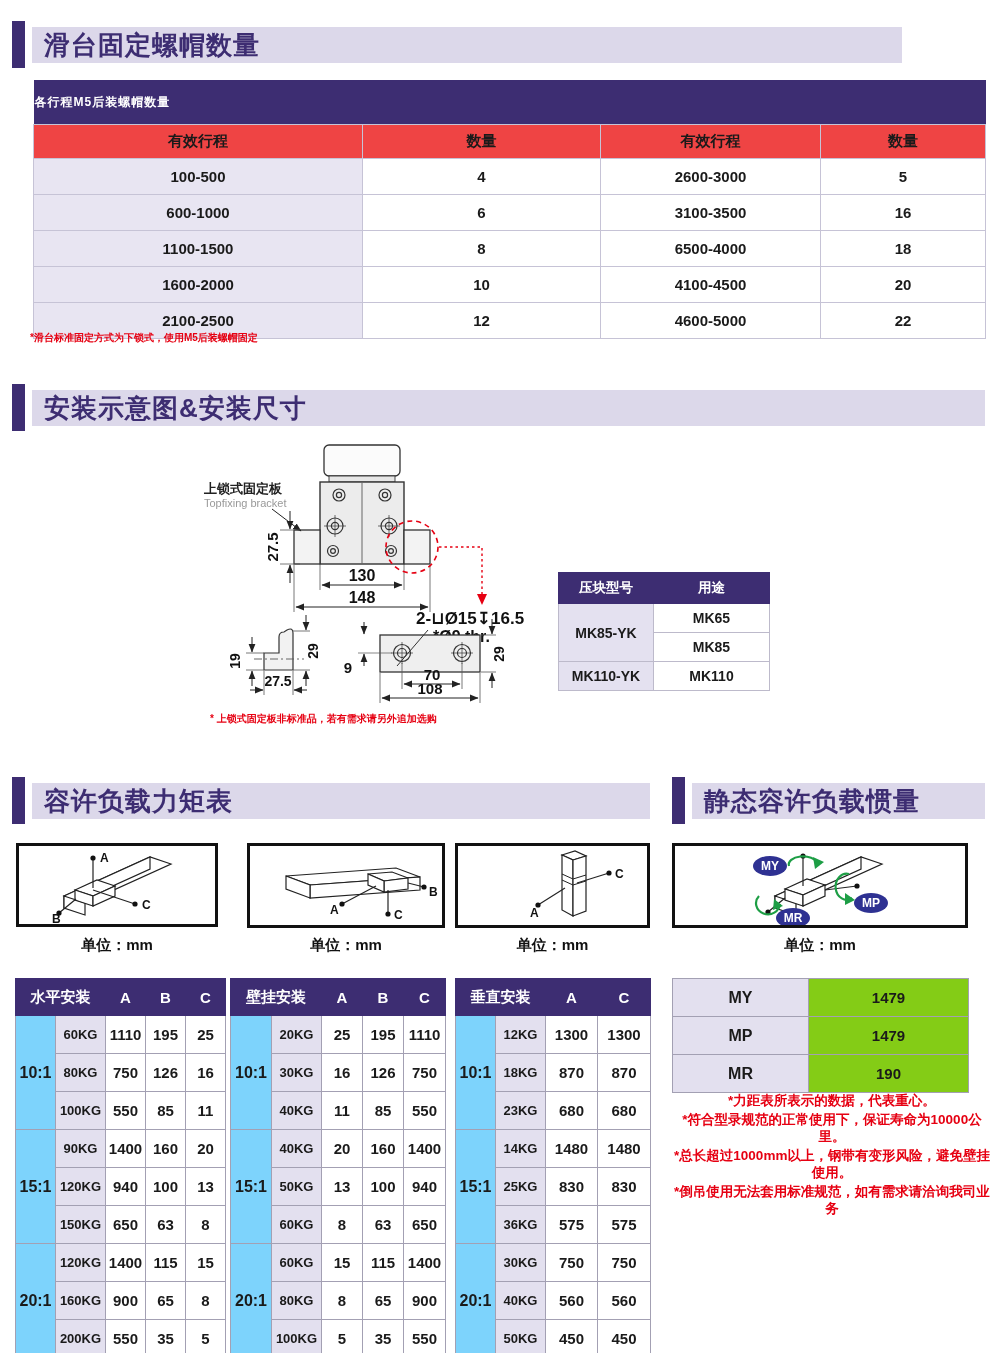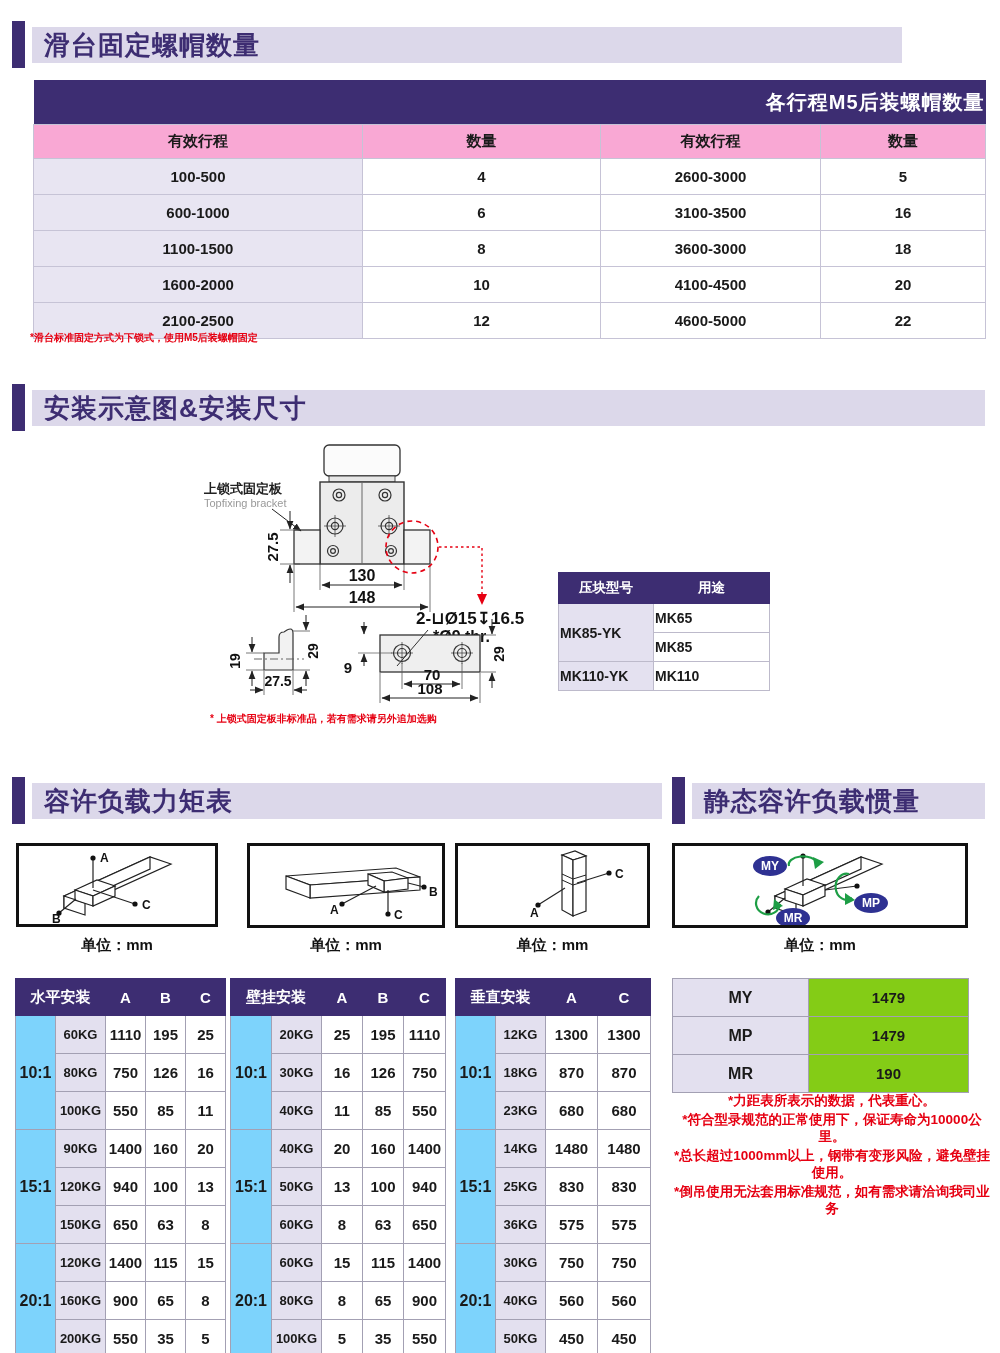--- a/index.html
+++ b/index.html
@@ -6,30 +6,30 @@
   body{width:1000px;height:1353px;background:#ffffff;font-family:"Liberation Sans","DejaVu Sans",sans-serif;position:relative;color:#1a1a1a;}
   .abs{position:absolute;}
   
   .sec{position:absolute;height:47px;}
   .sec-bar{position:absolute;left:0;top:0;width:13px;height:47px;background:#3d2d72;}
   .sec-strip{position:absolute;left:20px;top:6px;right:0;height:36px;background:#dcd8ea;}
   .sec-title{display:inline-block;font-size:26px;font-weight:bold;color:#3d2d72;line-height:36px;padding-left:12px;letter-spacing:1px;}
   
   table{border-collapse:collapse;table-layout:fixed;}
   .nut-table{width:952px;}
-  .nut-table th.cap{background:#3d2d72;color:#fff;font-size:20px;font-weight:bold;height:42px;text-align:right;letter-spacing:1px;}
+  .nut-table th.cap{background:#3d2d72;color:#fff;font-size:12px;font-weight:bold;height:42px;text-align:left;letter-spacing:1px;}
   .nut-table td{border:1px solid #c6c3d6;text-align:center;font-size:15px;font-weight:bold;height:33px;background:#fff;}
-  .nut-table tr.head td{background:#f9a8d4;height:31px;}
+  .nut-table tr.head td{background:#ef4444;height:31px;}
   .nut-table tbody td.shade{background:#e8e5f2;}
   
   .rednote{color:#e60012;font-weight:bold;font-size:10px;line-height:1.3;}
   
   .mk-table{width:211px;}
   .mk-table th{background:#3d2d72;color:#fff;font-size:13.5px;font-weight:bold;height:28px;border:1px solid #3d2d72;}
-  .mk-table td{border:1px solid #bdbacb;font-size:14px;font-weight:bold;height:26px;background:#fff;}
+  .mk-table td{border:1px solid #bdbacb;text-align:center;font-size:14px;font-weight:bold;height:26px;background:#fff;}
   .mk-table td.model{background:#e4e1f0;margin-left:24px;}
   
   .dbox{position:absolute;border:3px solid #111;background:#fff;box-sizing:border-box;}
   .dcap{position:absolute;text-align:center;font-size:15px;font-weight:bold;color:#111;}
   
   .load-table th{background:#3d2d72;color:#fff;font-size:15px;font-weight:bold;height:34px;border:1px solid #3d2d72;}
   .load-table td{border:1px solid #a3a0b3;text-align:center;height:35px;font-weight:bold;}
   .load-table td.ratio{background:#7dd3fc;font-size:16px;}
   .load-table td.kg{background:#e3e0ef;font-size:13px;}
   .load-table td.val{background:#fff;font-size:15px;}
@@ -78,21 +78,21 @@
       </tr>
       <tr>
         <td class="shade">600-1000</td>
         <td>6</td>
         <td>3100-3500</td>
         <td>16</td>
       </tr>
       <tr>
         <td class="shade">1100-1500</td>
         <td>8</td>
-        <td>3600-3000</td>
+        <td>6500-4000</td>
         <td>18</td>
       </tr>
       <tr>
         <td class="shade">1600-2000</td>
         <td>10</td>
         <td>4100-4500</td>
         <td>20</td>
       </tr>
       <tr>
         <td class="shade">2100-2500</td>
@@ -254,21 +254,21 @@
     </tr>
     <tr>
       <td class="model">MK110-YK</td>
       <td>MK110</td>
     </tr>
   </tbody>
 </table>
 
 <div class="rednote abs" style="left:210px;top:712px;">* 上锁式固定板非标准品，若有需求请另外追加选购</div>
 
-<div class="sec" style="left:12px;top:777px;width:638px;padding-left:12px;">
+<div class="sec" style="left:12px;top:777px;width:638px;">
   <div class="sec-bar"></div>
   <div class="sec-strip">
     <span class="sec-title">容许负载力矩表</span>
   </div>
 </div>
 <div class="sec" style="left:672px;top:777px;width:313px;">
   <div class="sec-bar"></div>
   <div class="sec-strip">
     <span class="sec-title">静态容许负载惯量</span>
   </div>

